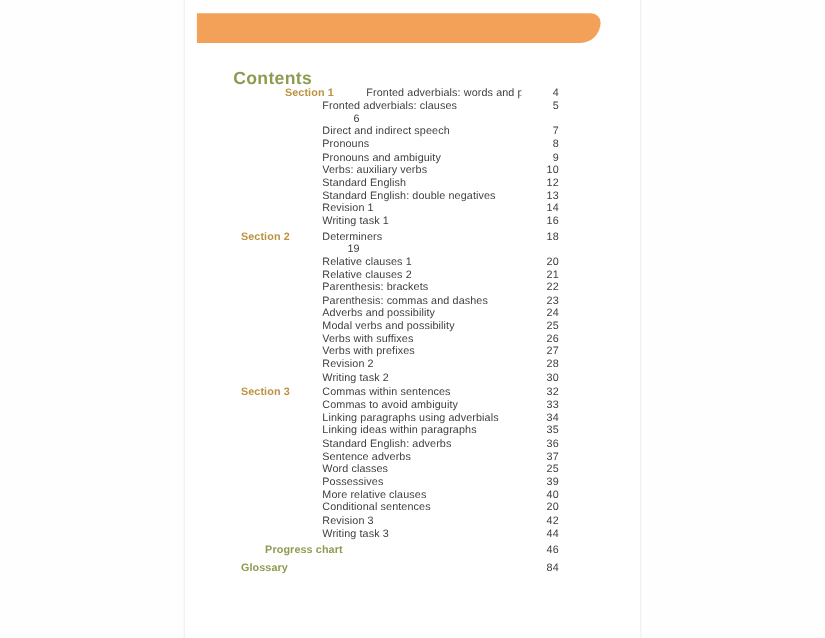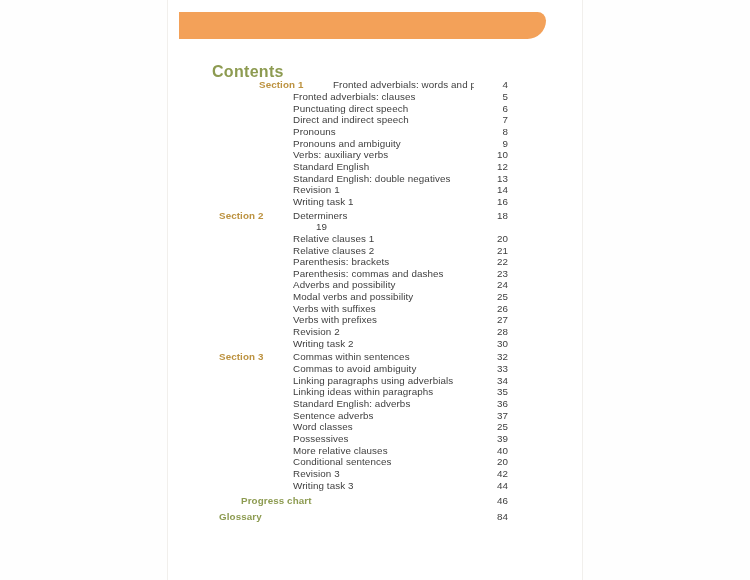--- a/index.html
+++ b/index.html
@@ -90,21 +90,20 @@
             <span class="cell-title">Fronted adverbials: words and phrases</span>
             <span class="cell-page">4</span>
           </div>
           <div class="row">
             <span class="cell-label" style="color: rgb(188, 146, 64);"></span>
             <span class="cell-title">Fronted adverbials: clauses</span>
             <span class="cell-page">5</span>
           </div>
           <div class="row">
             <span class="cell-label" style="color: rgb(188, 146, 64);"></span>
-            <span class="cell-title">Punctuating direct speech</span>
             <span class="cell-page">6</span>
           </div>
           <div class="row">
             <span class="cell-label" style="color: rgb(188, 146, 64);"></span>
             <span class="cell-title">Direct and indirect speech</span>
             <span class="cell-page">7</span>
           </div>
           <div class="row">
             <span class="cell-label" style="color: rgb(188, 146, 64);"></span>
             <span class="cell-title">Pronouns</span>

